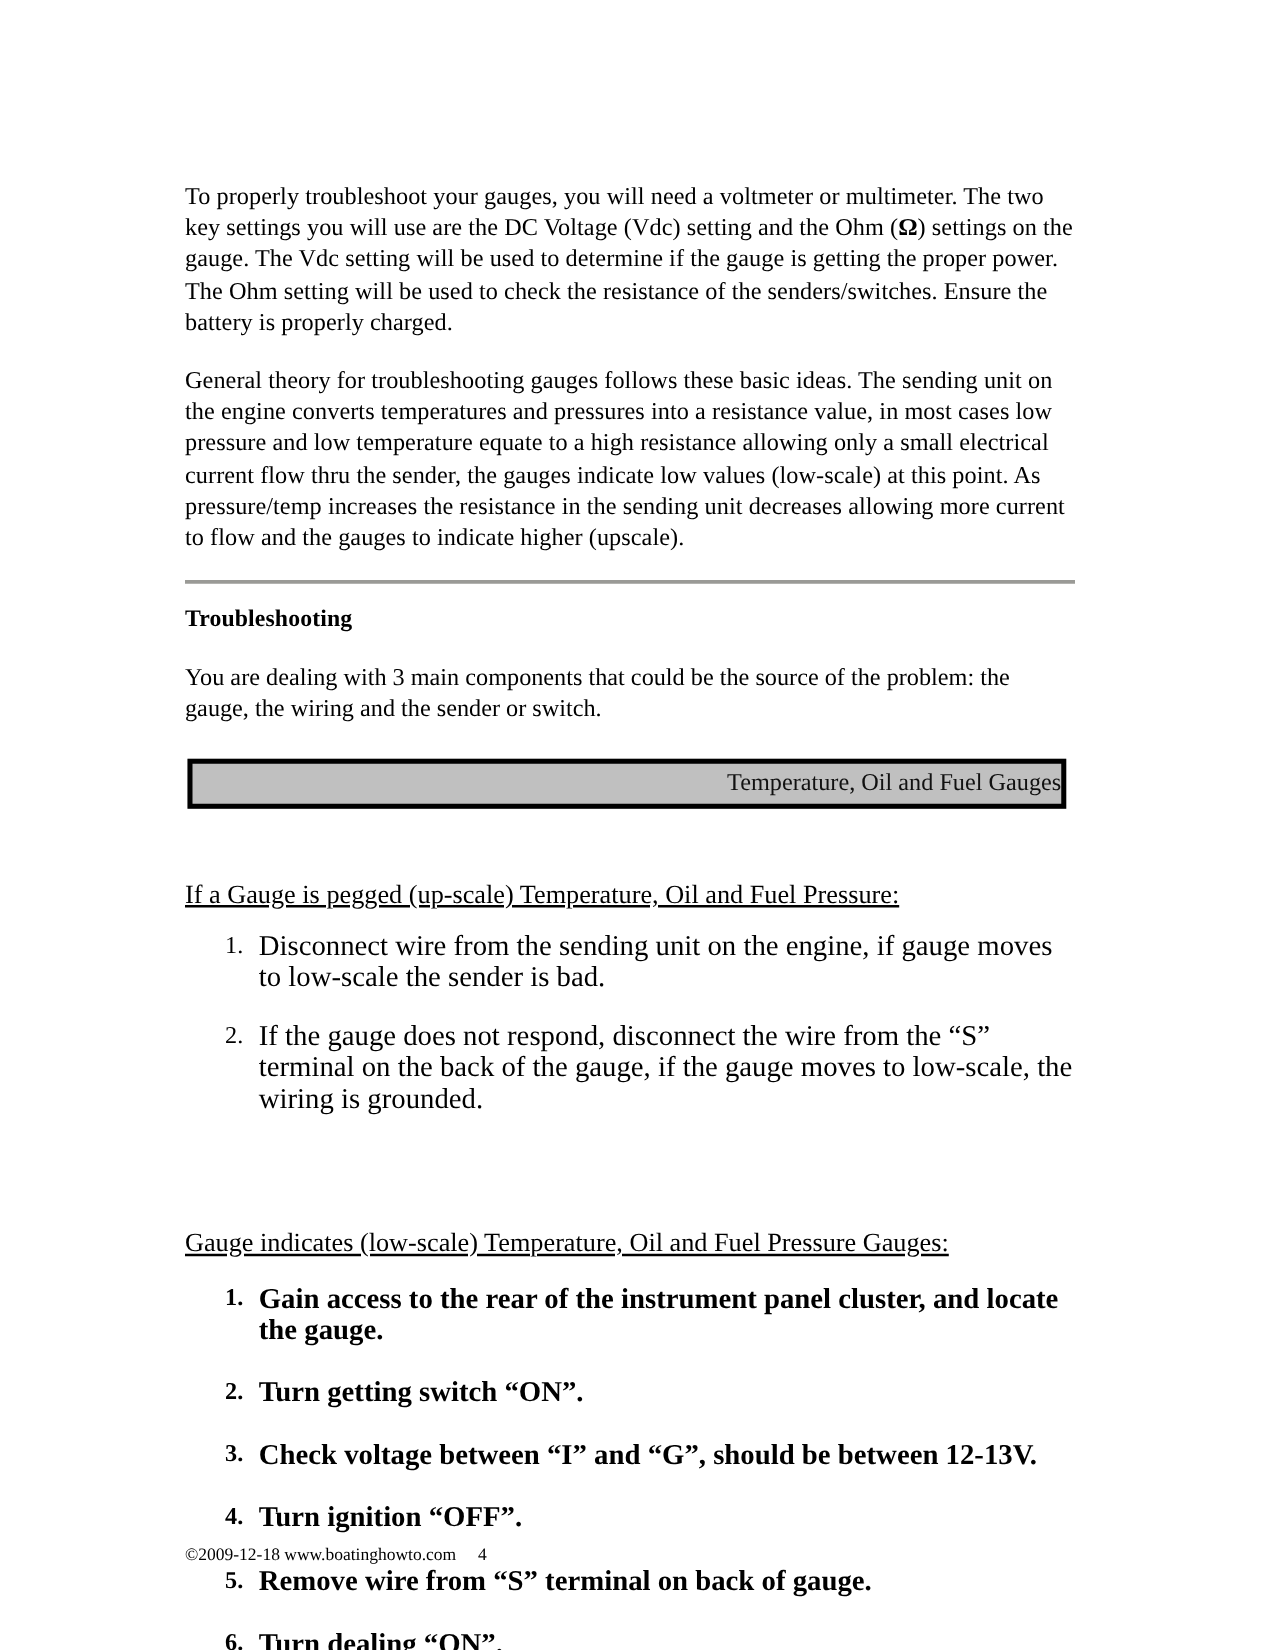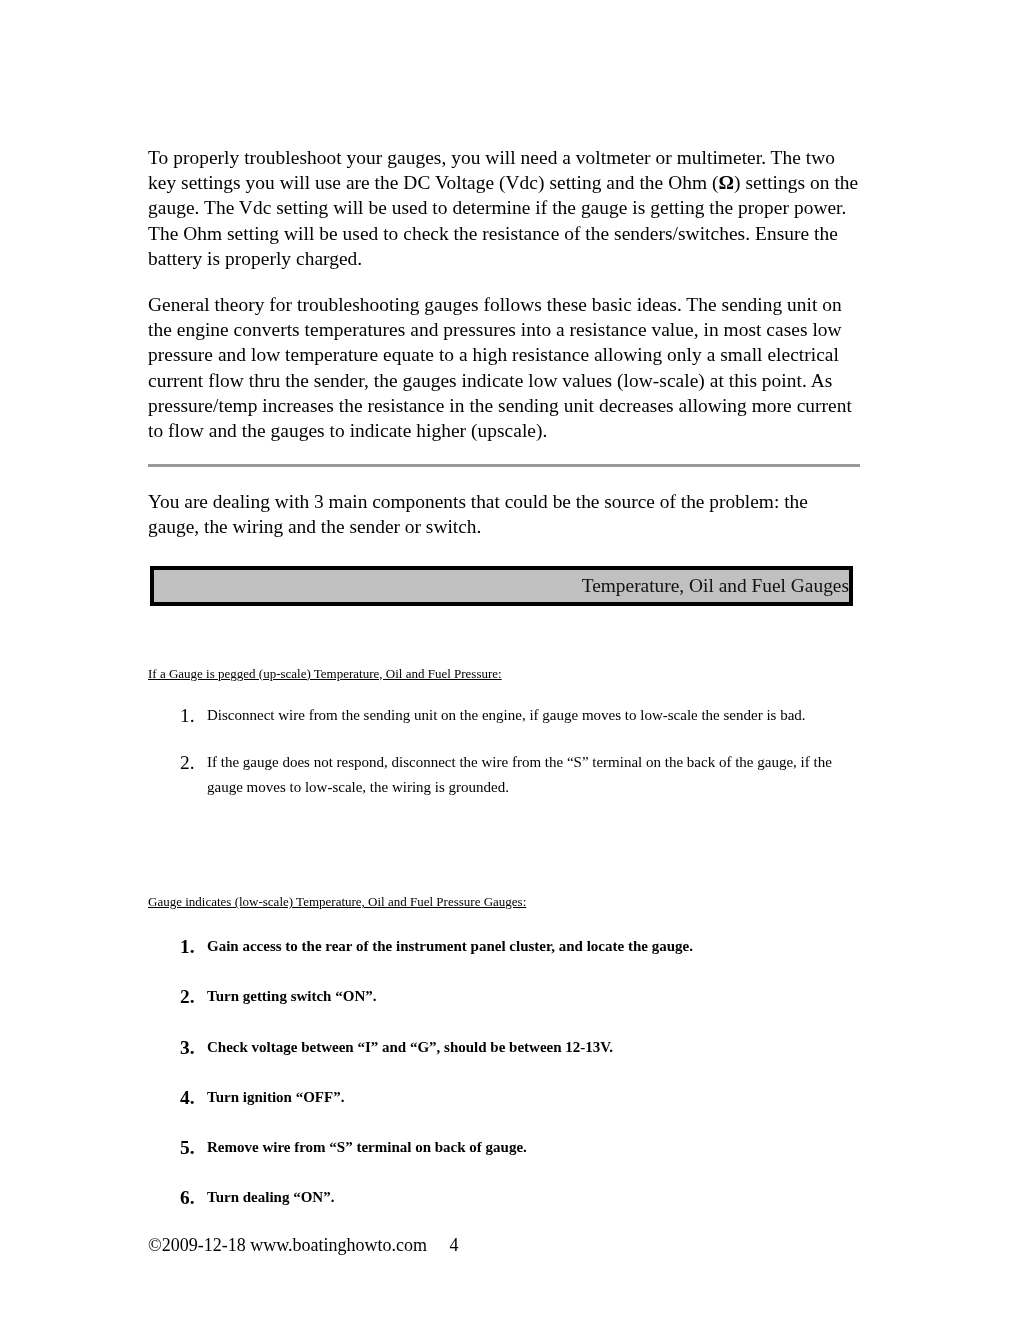--- a/index.html
+++ b/index.html
@@ -67,21 +67,21 @@
     justify-content: flex-end;
     box-sizing: border-box;
   }
   .banner-text {
     font-size: 19.4px;
     line-height: 22px;
     color: #111111;
   }
   .underlined-heading {
     margin: 28px 0 0 0;
-    font-size: 13px;
+    font-size: 21px;
     line-height: 24px;
     text-decoration: underline;
     display: inline-block;
   }
   .heading-wrap {
     margin: 28px 0 0 0;
   }
   ol.steps {
     margin: 17px 0 0 0;
     padding: 0 0 0 0;
@@ -90,21 +90,21 @@
   }
   ol.steps.second-list {
     margin-top: 20px;
     font-weight: bold;
   }
   ol.steps li {
     counter-increment: stepnum;
     position: relative;
     padding-left: 59px;
     margin-bottom: 22px;
-    font-size: 15px;
+    font-size: 23px;
     line-height: 25.2px;
   }
   ol.steps.second-list li {
     margin-bottom: 25px;
   }
   ol.steps li:last-child {
     margin-bottom: 0;
   }
   ol.steps li::before {
     content: counter(stepnum) ".";
@@ -119,41 +119,42 @@
     max-width: 660px;
   }
   ol.steps.second-list li .step-text {
     max-width: 680px;
   }
   .footer {
     position: absolute;
     left: 148px;
     top: 1233px;
     width: 712px;
-    font-size: 18px;
+    font-size: 14px;
     line-height: 24px;
     white-space: pre;
   }
   .gap-block {
     height: 34px;
   }
 </style>
 </head>
 <body>
 
 <div class="page">
 
   <div class="content">
 
     <p class="body-para"><span>To properly troubleshoot your gauges, you will need a voltmeter or multimeter.  The two key settings you will use are the DC Voltage (Vdc) setting and the Ohm (</span><span class="omega">Ω</span><span>) settings on the gauge.  The Vdc setting will be used to determine if the gauge is getting the proper power. The Ohm setting will be used to check the resistance of the senders/switches. Ensure the battery is properly charged.</span></p>
 
     <p class="body-para">General theory for troubleshooting gauges follows these basic ideas.  The sending unit on the engine converts temperatures and pressures into a resistance value, in most cases low pressure and low temperature equate to a high resistance allowing only a small electrical current flow thru the sender, the gauges indicate low values (low-scale) at this point.  As pressure/temp increases the resistance in the sending unit decreases allowing more current to flow and the gauges to indicate higher (upscale).</p>
 
     <div class="rule"></div>
 
+    <div class="section-heading">Troubleshooting</div>
 
     <p class="para-after-heading">You are dealing with 3 main components that could be the source of the problem: the gauge, the wiring and the sender or switch.</p>
 
     <div class="banner">
       <span class="banner-text">Temperature, Oil and Fuel Gauges</span>
     </div>
 
     <div class="heading-wrap">
       <span class="underlined-heading">If a Gauge is pegged (up-scale) Temperature, Oil and Fuel Pressure:</span>
     </div>

